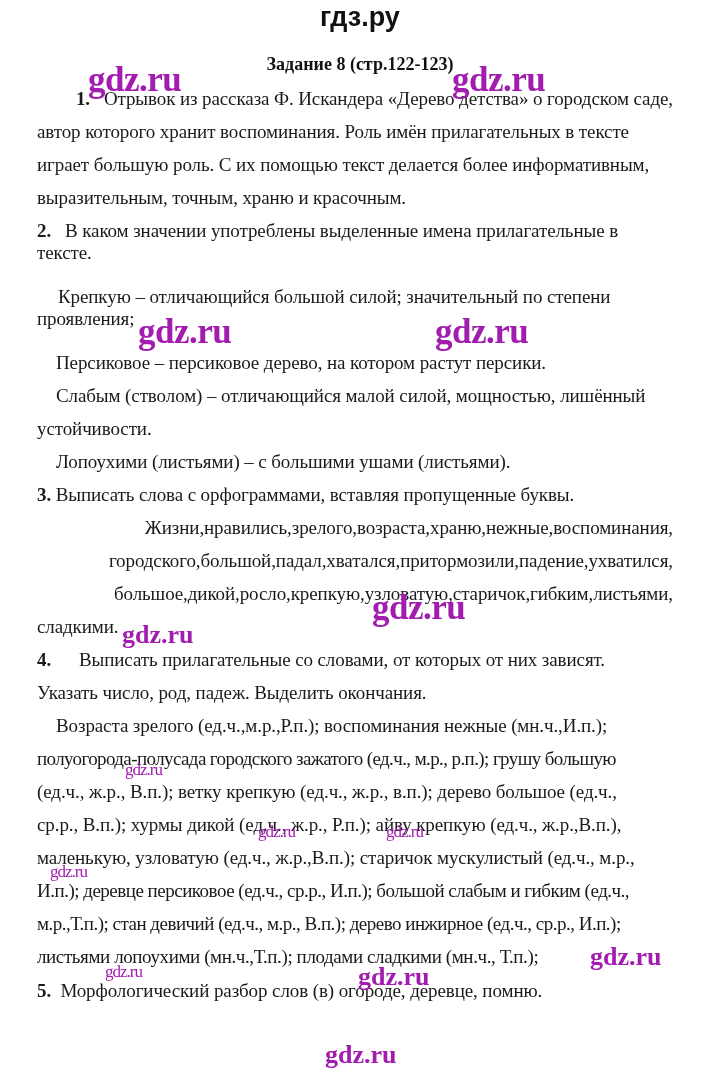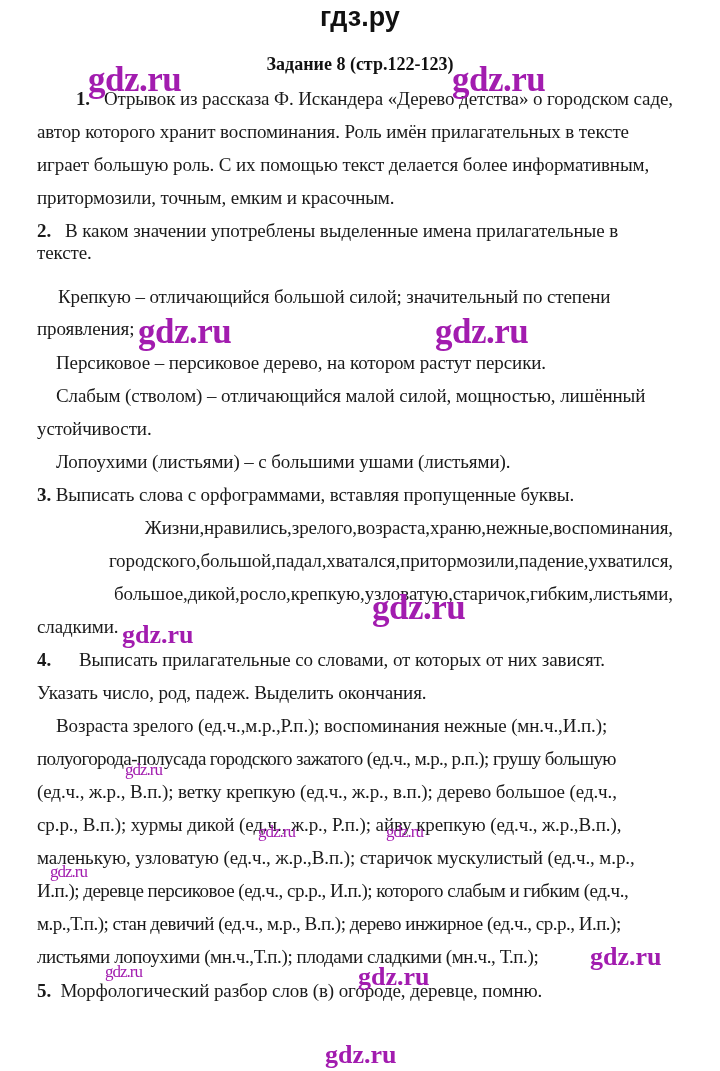--- a/index.html
+++ b/index.html
@@ -22,28 +22,28 @@
 <body>
 
 <div class="site-header">гдз.ру</div>
 <div class="doc-title">Задание 8 (стр.122-123)</div>
 
 <div class="line justify" style="top:88px">
   <span><span class="num">1.</span>&nbsp;&nbsp;&nbsp;<span>Отрывок из рассказа Ф. Искандера «Дерево детства» о городском саде,</span></span>
 </div>
 <div class="line" style="top:121px">автор которого хранит воспоминания. Роль имён прилагательных в тексте</div>
 <div class="line" style="top:154px">играет большую роль. С их помощью текст делается более информативным,</div>
-<div class="line" style="top:187px">притормозили, точным, емким и красочным.</div>
+<div class="line" style="top:187px">выразительным, точным, храню и красочным.</div>
 
 <div class="line" style="top:220px">
   <span class="num">2.</span>&nbsp;&nbsp;&nbsp;<span>В каком значении употреблены выделенные имена прилагательные в</span>
 </div>
 <div class="line" style="top:242px">тексте.</div>
 <div class="line" style="top:286px; left:58px; width:615px">Крепкую – отличающийся большой силой; значительный по степени</div>
-<div class="line" style="top:318px">проявления;</div>
+<div class="line" style="top:308px">проявления;</div>
 <div class="line" style="top:352px; left:56px">Персиковое – персиковое дерево, на котором растут персики.</div>
 <div class="line" style="top:385px; left:56px">Слабым (стволом) – отличающийся малой силой, мощностью, лишённый</div>
 <div class="line" style="top:418px">устойчивости.</div>
 <div class="line" style="top:451px; left:56px">Лопоухими (листьями) – с большими ушами (листьями).</div>
 
 <div class="line" style="top:484px">
   <span class="num">3.</span>&nbsp;<span>Выписать слова с орфограммами, вставляя пропущенные буквы.</span>
 </div>
 <div class="line justify" style="top:517px; left:56px; width:617px">
   <span>Жизни,</span>
@@ -77,21 +77,21 @@
 
 <div class="line" style="top:649px">
   <span class="num">4.</span>&nbsp;&nbsp;&nbsp;&nbsp;&nbsp;&nbsp;<span>Выписать прилагательные со словами, от которых от них зависят.</span>
 </div>
 <div class="line" style="top:682px">Указать число, род, падеж. Выделить окончания.</div>
 <div class="line" style="top:715px; left:56px; width:617px">Возраста зрелого (ед.ч.,м.р.,Р.п.); воспоминания нежные (мн.ч.,И.п.);</div>
 <div class="line" style="top:748px; letter-spacing:-0.6px">полуогорода-полусада городского зажатого (ед.ч., м.р., р.п.); грушу большую</div>
 <div class="line" style="top:781px">(ед.ч., ж.р., В.п.); ветку крепкую (ед.ч., ж.р., в.п.); дерево большое (ед.ч.,</div>
 <div class="line" style="top:814px">ср.р., В.п.); хурмы дикой (ед.ч., ж.р., Р.п.); айву крепкую (ед.ч., ж.р.,В.п.),</div>
 <div class="line" style="top:847px">маленькую, узловатую (ед.ч., ж.р.,В.п.); старичок мускулистый (ед.ч., м.р.,</div>
-<div class="line" style="top:880px; letter-spacing:-0.5px">И.п.); деревце персиковое (ед.ч., ср.р., И.п.); которого слабым и гибким (ед.ч.,</div>
+<div class="line" style="top:880px; letter-spacing:-0.5px">И.п.); деревце персиковое (ед.ч., ср.р., И.п.); большой слабым и гибким (ед.ч.,</div>
 <div class="line" style="top:913px; letter-spacing:-0.5px">м.р.,Т.п.); стан девичий (ед.ч., м.р., В.п.); дерево инжирное (ед.ч., ср.р., И.п.);</div>
 <div class="line" style="top:946px; letter-spacing:-0.4px">листьями лопоухими (мн.ч.,Т.п.); плодами сладкими (мн.ч., Т.п.);</div>
 
 <div class="line" style="top:980px">
   <span class="num">5.</span>&nbsp;&nbsp;<span>Морфологический разбор слов (в) огороде, деревце, помню.</span>
 </div>
 
 <div class="wm wm-big" style="top:60px; left:88px">gdz.ru</div>
 <div class="wm wm-big" style="top:60px; left:452px">gdz.ru</div>
 <div class="wm wm-big" style="top:312px; left:138px">gdz.ru</div>

